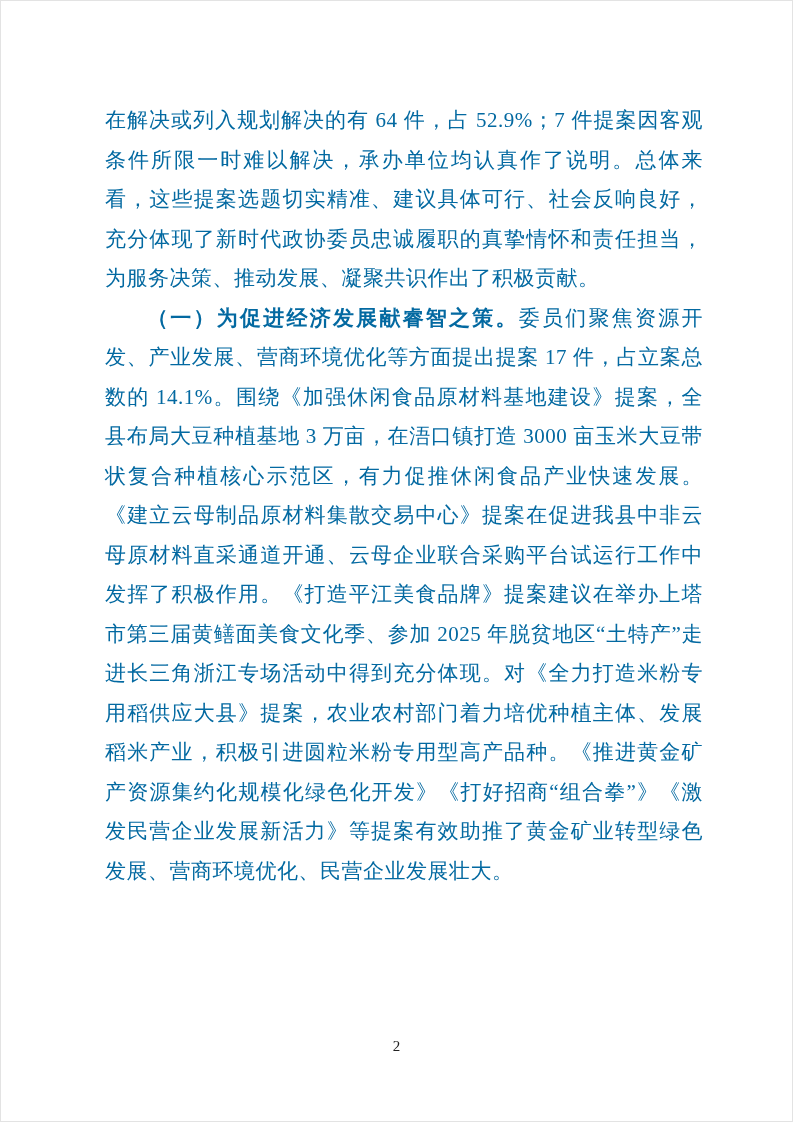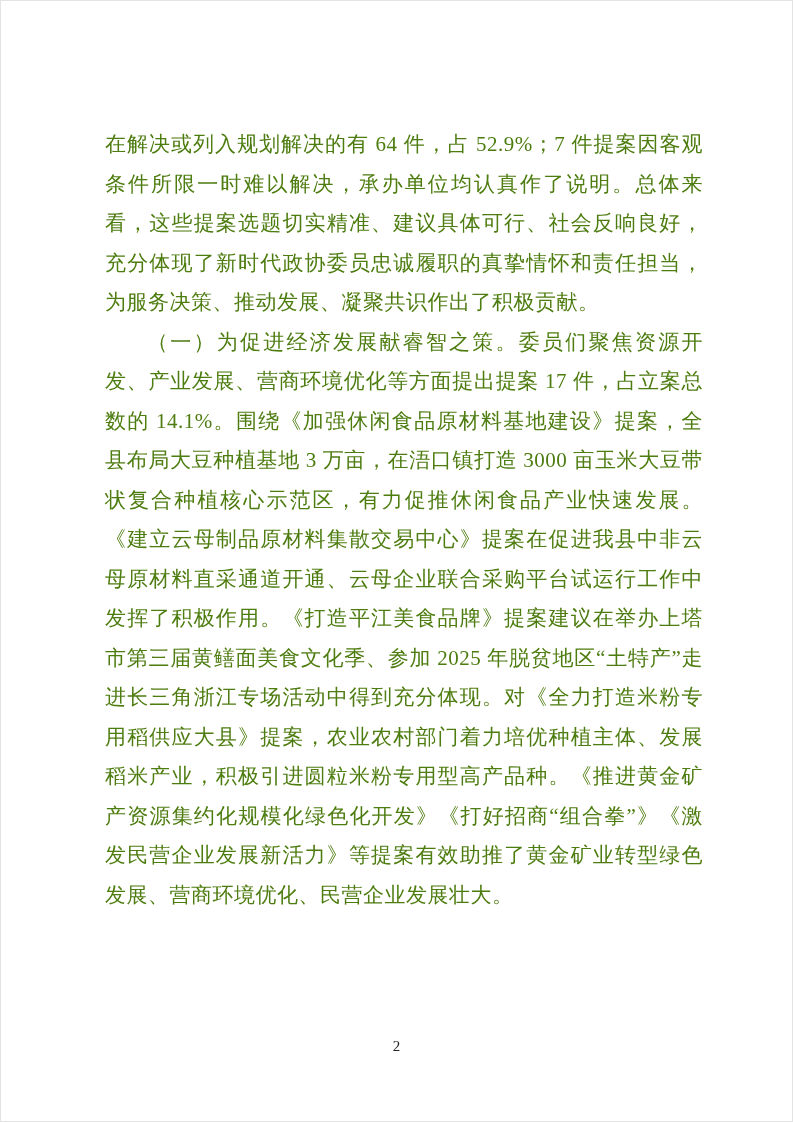--- a/index.html
+++ b/index.html
@@ -13,38 +13,38 @@
     height: 1122px;
     background: #ffffff;
     box-sizing: border-box;
     border: 1px solid #e3e3e3;
     overflow: hidden;
     font-family: "Liberation Serif", "DejaVu Serif", serif;
   }
   .content {
     position: absolute;
     left: 104px;
-    top: 124px;
+    top: 100px;
     width: 598px;
-    color: #4d7c0f;
+    color: #0369a1;
     font-size: 21px;
     line-height: 39.5px;
     text-align: justify;
     text-justify: inter-character;
     letter-spacing: 0.5px;
   }
   .para {
     margin: 0;
     word-break: break-all;
   }
   .para.indent {
     text-indent: 2em;
   }
   .lead {
-    font-weight: normal;
+    font-weight: bold;
   }
   .footer {
     position: absolute;
     top: 1035px;
     left: 0;
     width: 100%;
     text-align: center;
     color: #222222;
     font-size: 15px;
     line-height: 20px;

